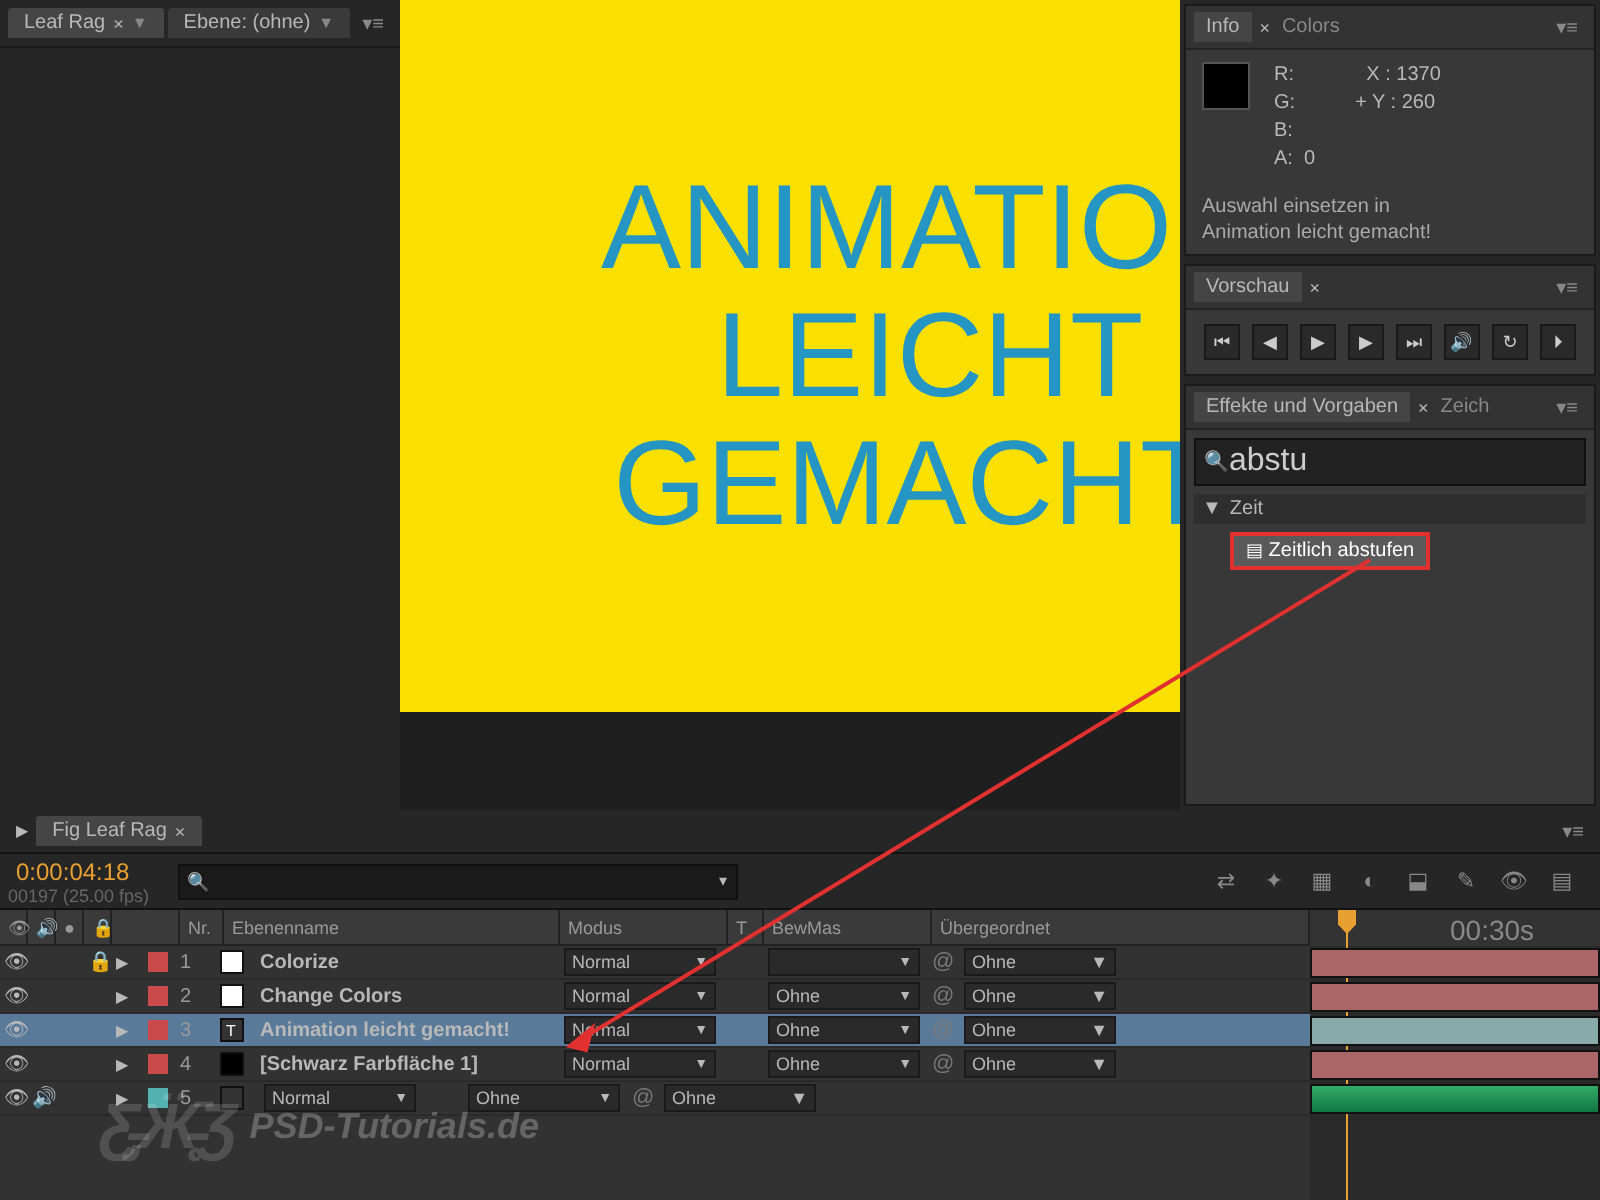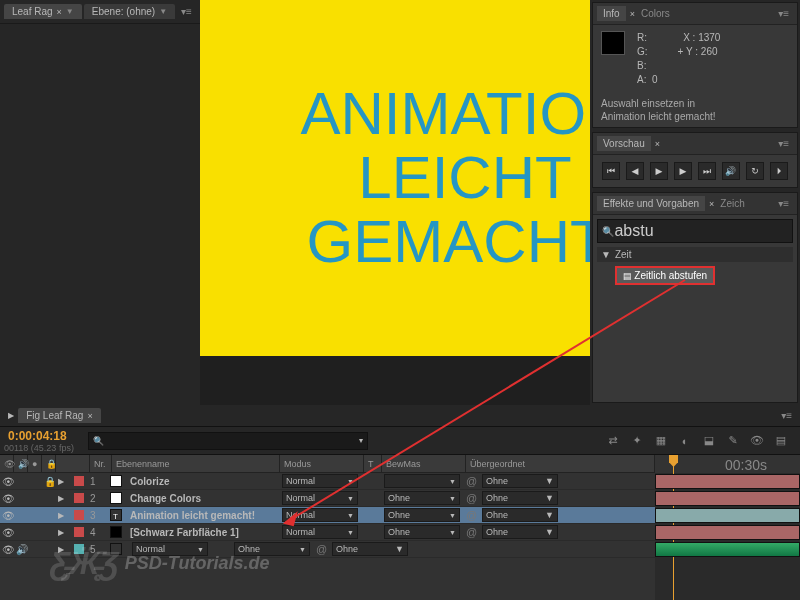--- a/index.html
+++ b/index.html
@@ -30,21 +30,21 @@
 .effects-body{padding:4px}
 .search-box{display:flex;align-items:center;background:#222;border:1px solid #111;padding:2px 4px;margin-bottom:4px}
 .search-box input{flex:1;background:transparent;border:none;color:#ccc;font-size:16px;outline:none}
 .search-clear{font-size:10px;padding:0 2px;cursor:pointer}
 .effect-tree{font-size:10px}
 .effect-group{padding:2px 4px;background:#2e2e2e;display:flex;align-items:center;gap:4px}
 .effect-item{margin:4px 0 0 18px;padding:2px 6px;border:2px solid #e03030;background:#5a5a5a;color:#fff;display:inline-block}
 .timeline{height:195px;background:#262626;display:flex;flex-direction:column}
 .tl-tabs{height:22px;display:flex;align-items:center;padding:0 4px;border-bottom:1px solid #111}
 .tl-controls{height:28px;display:flex;align-items:center;padding:0 4px;gap:4px;border-bottom:1px solid #111}
-.timecode{color:#e8a030;font-size:12px;font-weight:bold;padding:0 4px}
+.timecode{color:#e8a030;font-size:12px;font-weight:normal;padding:0 4px}
 .fps{font-size:9px;color:#666}
 .tl-search{flex:0 0 280px;background:#1a1a1a;border:1px solid #111;height:18px;display:flex;align-items:center;padding:0 4px;margin-left:10px}
 .tl-search-arrow{font-size:8px}
 .tl-icons{margin-left:auto;display:flex;gap:6px;padding-right:6px}
 .tl-icon{width:18px;height:18px;display:flex;align-items:center;justify-content:center;font-size:11px;color:#888;cursor:pointer}
 .tl-body{flex:1;display:flex}
 .layer-panel{width:655px;background:#323232;overflow:hidden}
 .layer-header{height:18px;background:#3a3a3a;display:flex;align-items:center;font-size:9px;color:#999;border-bottom:1px solid #222}
 .lh-cell{padding:0 4px;border-right:1px solid #222;height:100%;display:flex;align-items:center}
 .layer-row{height:17px;display:flex;align-items:center;font-size:10px;border-bottom:1px solid #2a2a2a}
@@ -178,21 +178,21 @@
     <span style="font-size:8px;padding:0 4px">▶</span>
     <div class="tab active">
       <span>Fig Leaf Rag</span>
       <span class="tab-close">×</span>
     </div>
     <div class="panel-menu">▾≡</div>
   </div>
   <div class="tl-controls">
     <div>
       <div class="timecode">0:00:04:18</div>
-      <div class="fps">00118 (45.23 fps)</div>
+      <div class="fps">00197 (25.00 fps)</div>
     </div>
     <div class="tl-search">
       <span style="font-size:9px">🔍</span>
       <span class="tl-search-arrow" style="margin-left:auto">▾</span>
     </div>
     <div class="tl-icons">
       <div class="tl-icon">⇄</div>
       <div class="tl-icon">✦</div>
       <div class="tl-icon">▦</div>
       <div class="tl-icon">◐</div>

